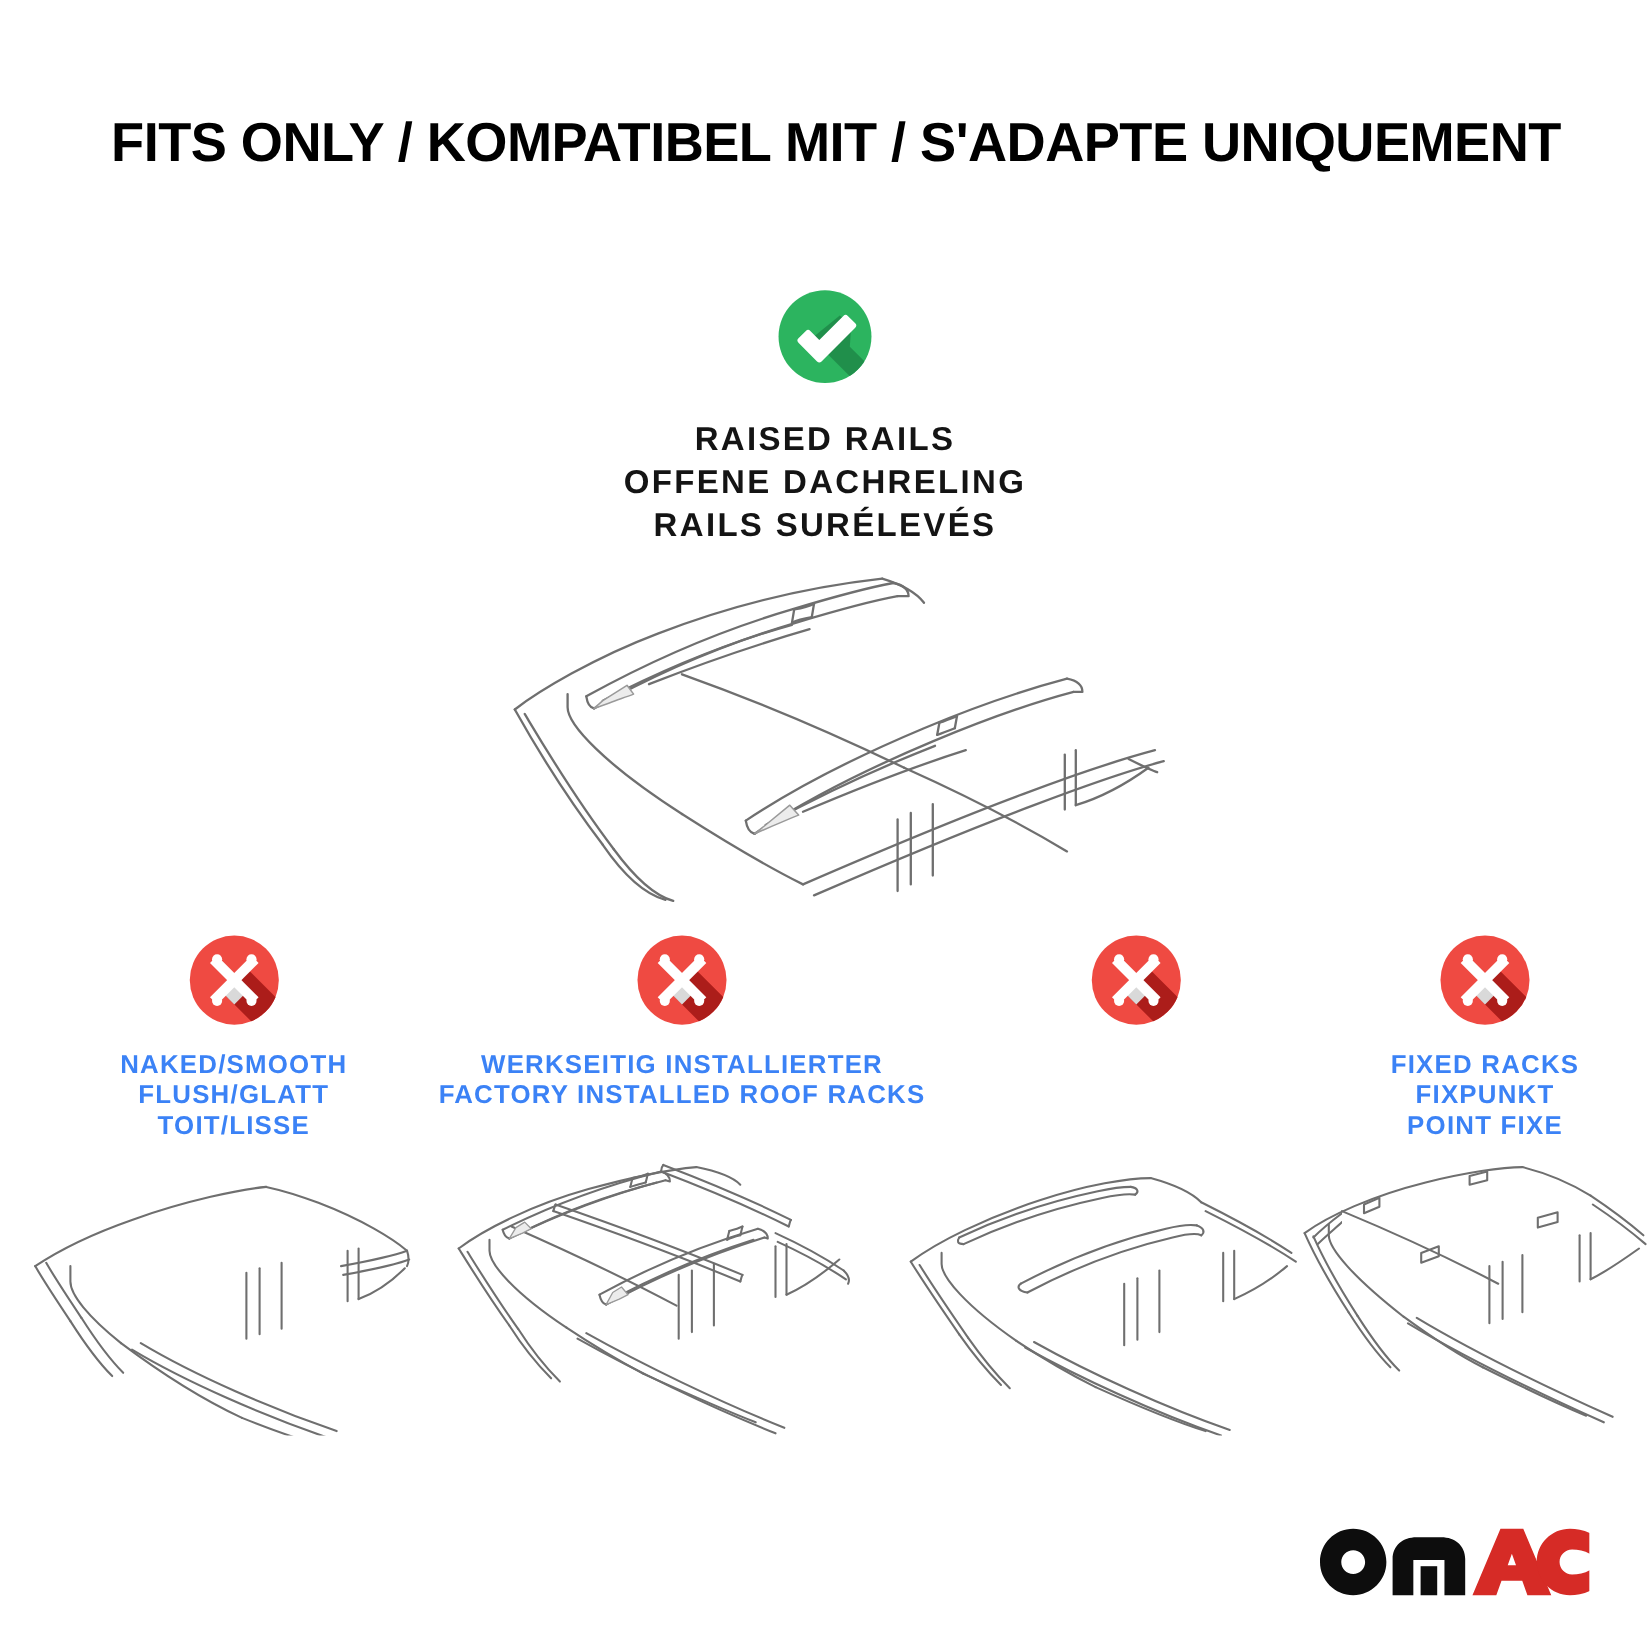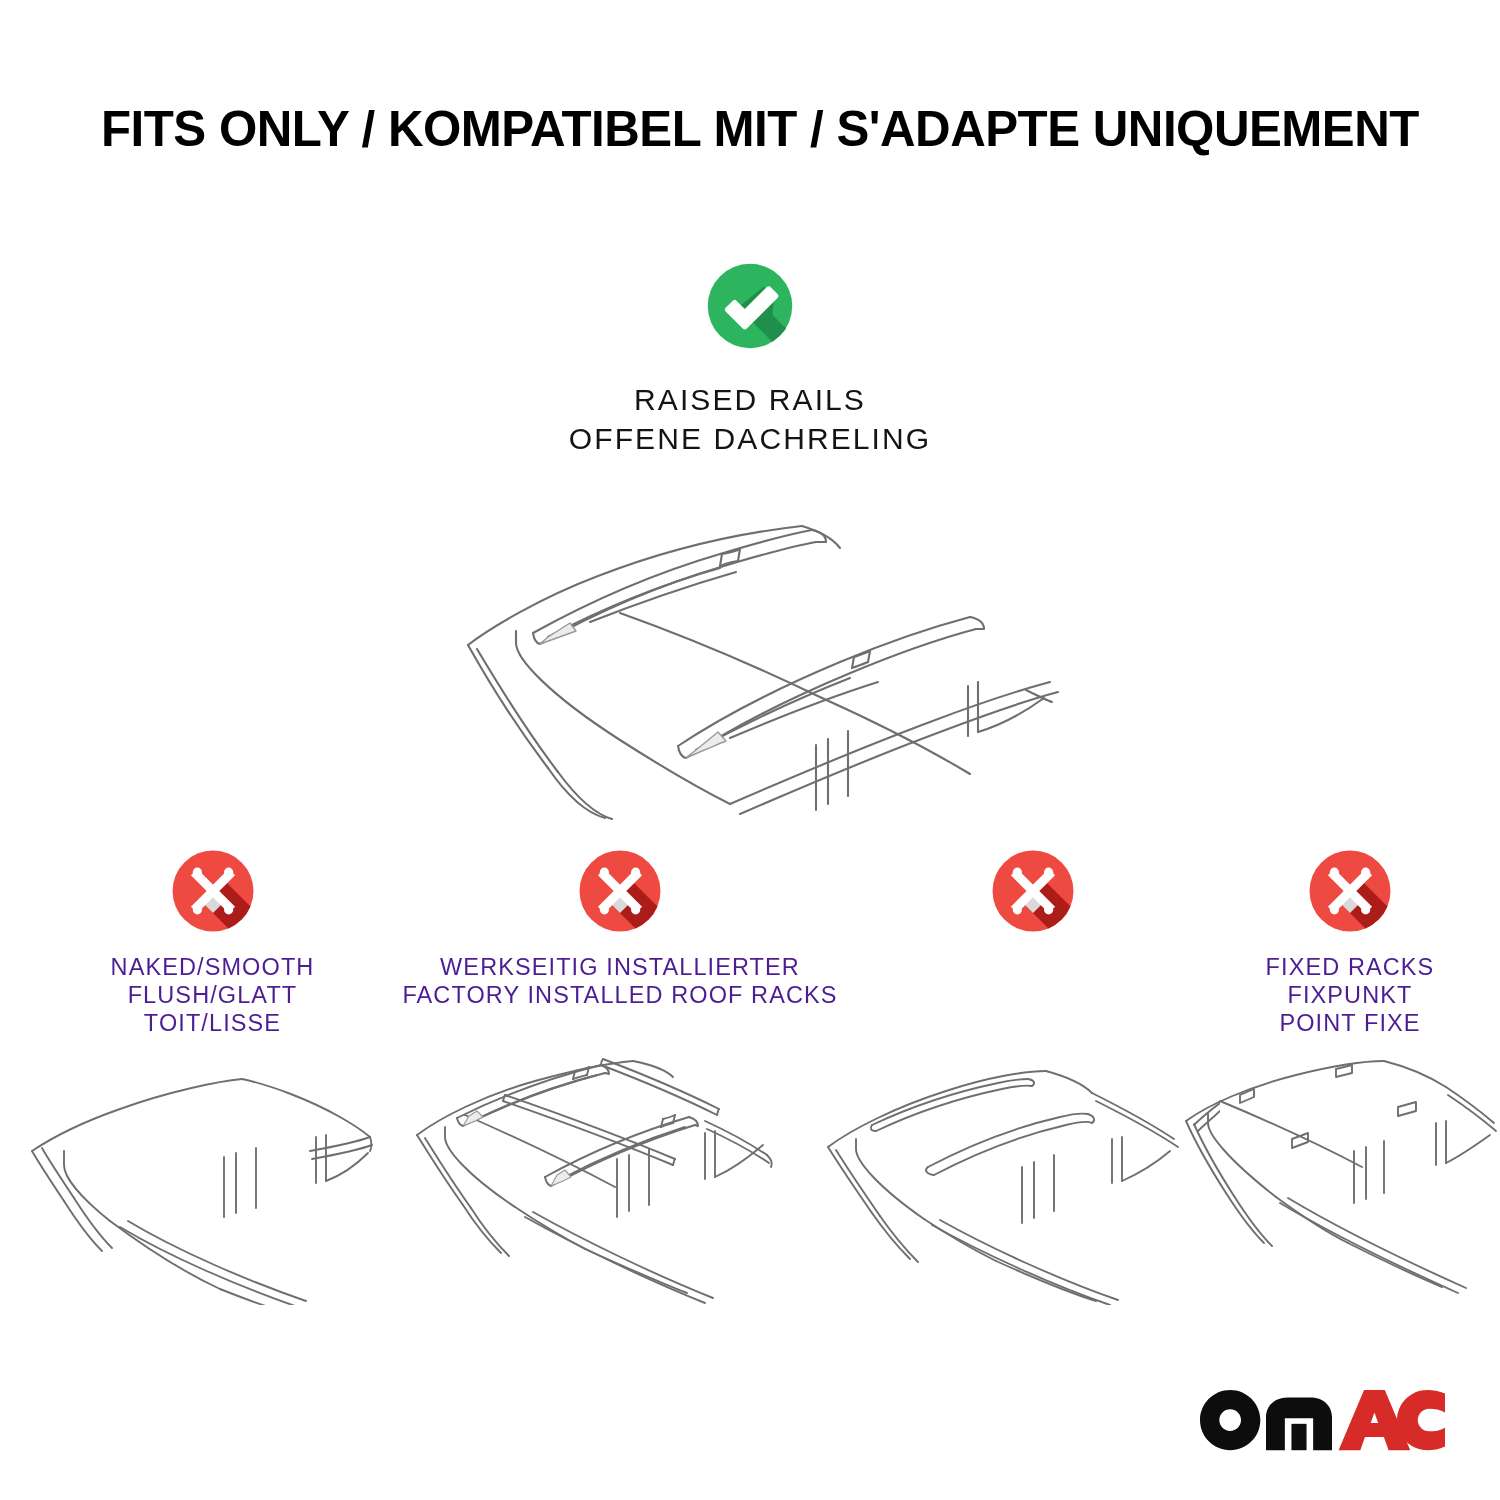--- a/index.html
+++ b/index.html
@@ -50,21 +50,21 @@
     flex-direction: column;
     align-items: center;
   }
   #fits-icon-wrap { width: 96px; height: 96px; }
   #fits-caption {
     margin-top: 26px;
     text-align: center;
   }
   .cap-line {
     font-family: "Liberation Sans", sans-serif;
-    font-weight: 400;
+    font-weight: 700;
     font-size: 30px;
     line-height: 39px;
     letter-spacing: 2.1px;
     color: #141414;
     white-space: nowrap;
   }
 
   
   #fits-illustration {
     position: absolute;
@@ -90,25 +90,25 @@
     flex-direction: column;
     align-items: center;
   }
   .nofit-col .icon-wrap { width: 92px; height: 92px; }
   .nofit-caption {
     margin-top: 16px;
     text-align: center;
   }
   .nofit-line {
     font-family: "Liberation Sans", sans-serif;
-    font-weight: 400;
+    font-weight: 700;
     font-size: 23.5px;
     line-height: 28px;
     letter-spacing: 1.1px;
-    color: #4c1d95;
+    color: #3b82f6;
     white-space: nowrap;
   }
 
   
   #col-naked   { left: 40px;   width: 345px; }
   #col-factory { left: 385px;  width: 470px; }
   #col-flush   { left: 855px;  width: 355px; }
   #col-fixed   { left: 1205px; width: 290px; }
 
   
@@ -155,20 +155,21 @@
 
         <path d="M37.5 51.5 L46.5 60.5 L96 110 L110 110 L110 96 L73.5 59.5 L75 38 L64 30 Z" fill="#1f8c4a" opacity="0.92"></path>
       </g>
       <path d="M69.5 32.5 L44.6 57.4 L34.0 46.8 L27.0 53.8 L44.6 71.4 L76.5 39.5 Z" fill="#ffffff" stroke="#ffffff" stroke-width="6" stroke-linejoin="round" stroke-linecap="round"></path>
     </svg>
   </div>
 
   <div id="fits-caption">
     <div class="cap-line">RAISED RAILS</div>
     <div class="cap-line">OFFENE DACHRELING</div>
+    <div class="cap-line">RAILS SURÉLEVÉS</div>
   </div>
 </div>
 
 <div id="fits-illustration">
   <svg viewBox="0 0 650 310" aria-hidden="true">
     <g fill="none" stroke="#6f6f6f" stroke-width="2.1" stroke-linecap="round" stroke-linejoin="round">
 
       <path d="M38 135 C60 118 110 88 168 66 C230 42 300 24 372 16"></path>
       <path d="M372 16 C392 22 404 30 410 38"></path>
       <path d="M190 103 C260 128 330 158 392 188"></path>

